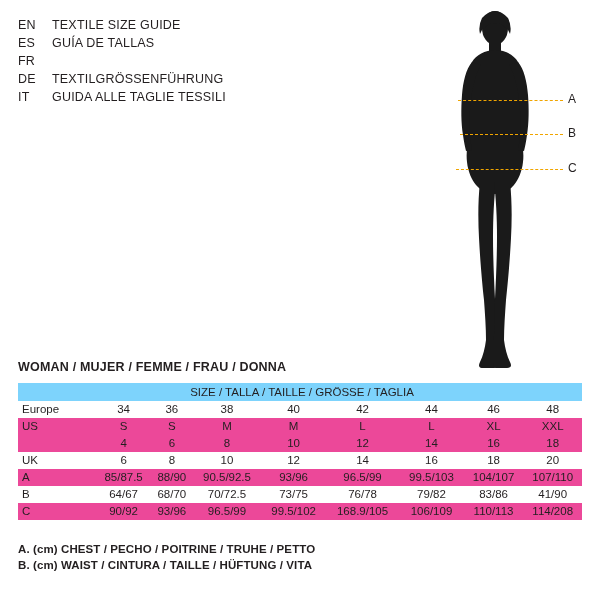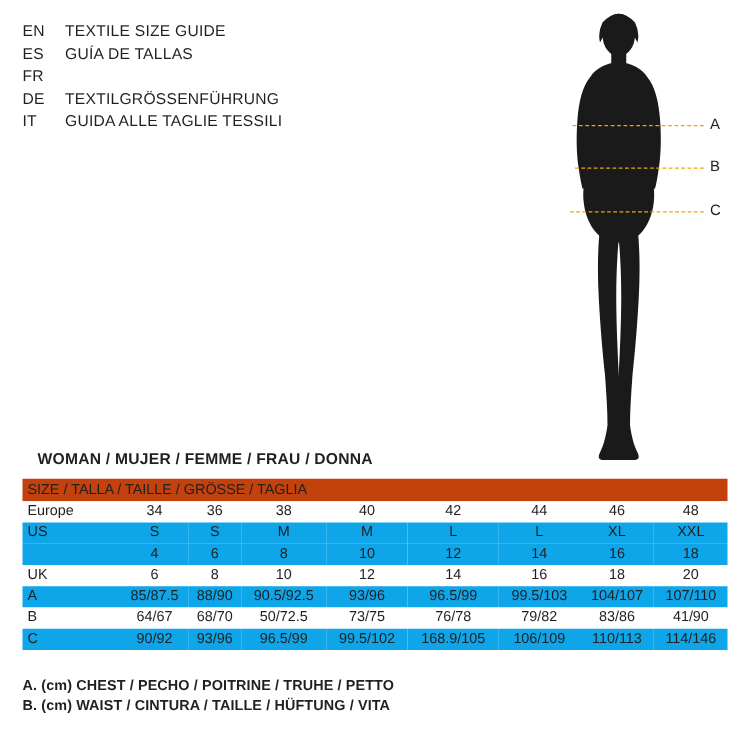--- a/index.html
+++ b/index.html
@@ -66,21 +66,21 @@
   .measure-label {
     position: absolute;
     font-size: 12px;
     color: #231f20;
     font-family: "Liberation Sans", sans-serif;
   }
 
   
   .woman-title {
     position: absolute;
-    left: 30px;
+    left: 18px;
     top: 360px;
     font-size: 12.5px;
     font-weight: bold;
     letter-spacing: 0.2px;
   }
 
   
   .table-wrap {
     position: absolute;
     left: 18px;
@@ -98,29 +98,29 @@
     line-height: 17px;
     text-align: center;
     white-space: nowrap;
   }
   table.size-table td.rowhead {
     text-align: left;
     padding-left: 4px;
     width: 74px;
   }
   tr.head-row td {
-    background: #c2410c;
+    background: #7dd3fc;
     font-weight: normal;
-    text-align: left;
+    text-align: center;
     padding-left: 4px;
     height: 18px;
     line-height: 18px;
   }
   tr.shaded td {
-    background: #0ea5e9;
+    background: #ec4899;
   }
   tr.plain td {
     background: #ffffff;
   }
 
   
   .notes {
     position: absolute;
     left: 18px;
     top: 541px;
@@ -276,38 +276,38 @@
           <td>96.5/99</td>
           <td>99.5/103</td>
           <td>104/107</td>
           <td>107/110</td>
         </tr>
 
         <tr class="plain">
           <td class="rowhead">B</td>
           <td>64/67</td>
           <td>68/70</td>
-          <td>50/72.5</td>
+          <td>70/72.5</td>
           <td>73/75</td>
           <td>76/78</td>
           <td>79/82</td>
           <td>83/86</td>
           <td>41/90</td>
         </tr>
 
         <tr class="shaded">
           <td class="rowhead">C</td>
           <td>90/92</td>
           <td>93/96</td>
           <td>96.5/99</td>
           <td>99.5/102</td>
           <td>168.9/105</td>
           <td>106/109</td>
           <td>110/113</td>
-          <td>114/146</td>
+          <td>114/208</td>
         </tr>
       </tbody>
     </table>
   </div>
 
   <div class="notes">
     <div class="note">A. (cm) CHEST / PECHO / POITRINE / TRUHE / PETTO</div>
     <div class="note">B. (cm) WAIST / CINTURA / TAILLE / HÜFTUNG / VITA</div>
   </div>
 

